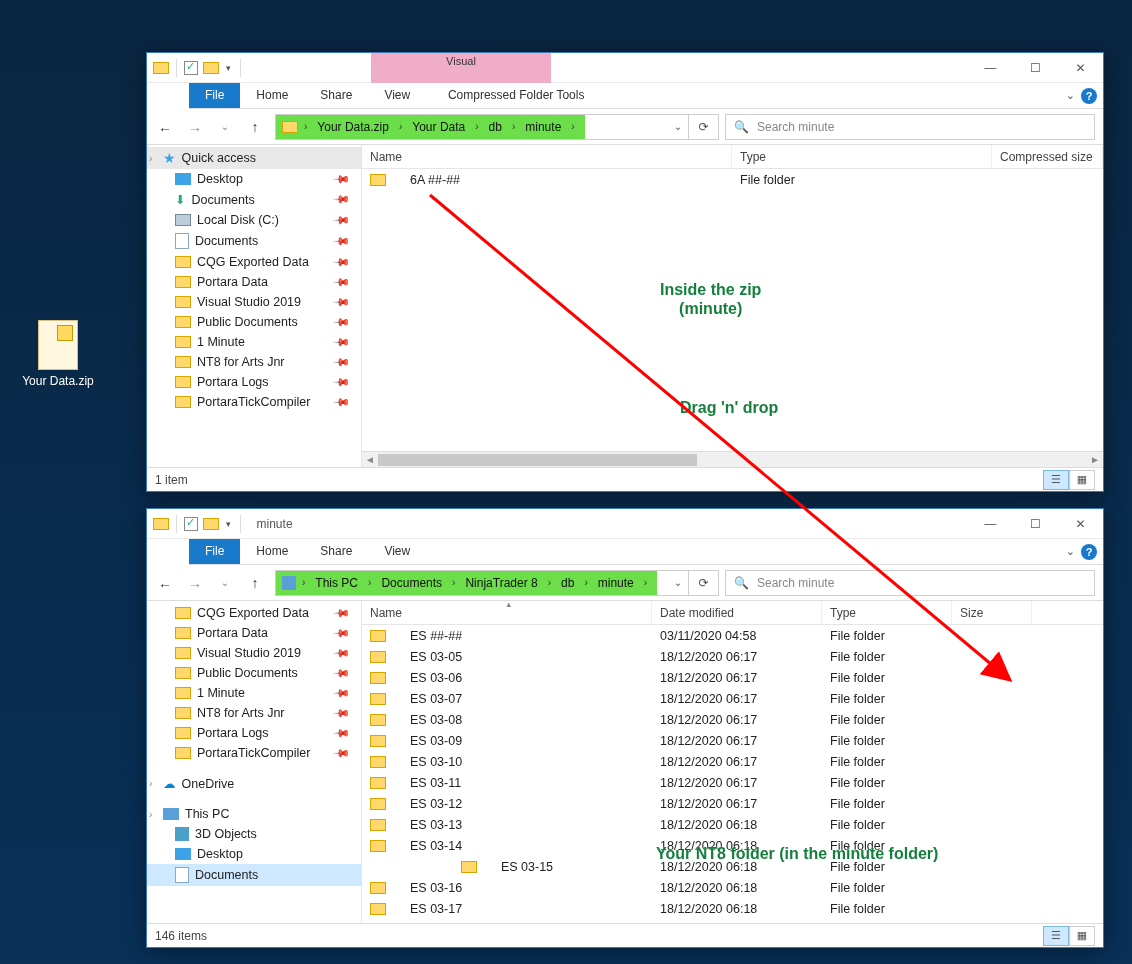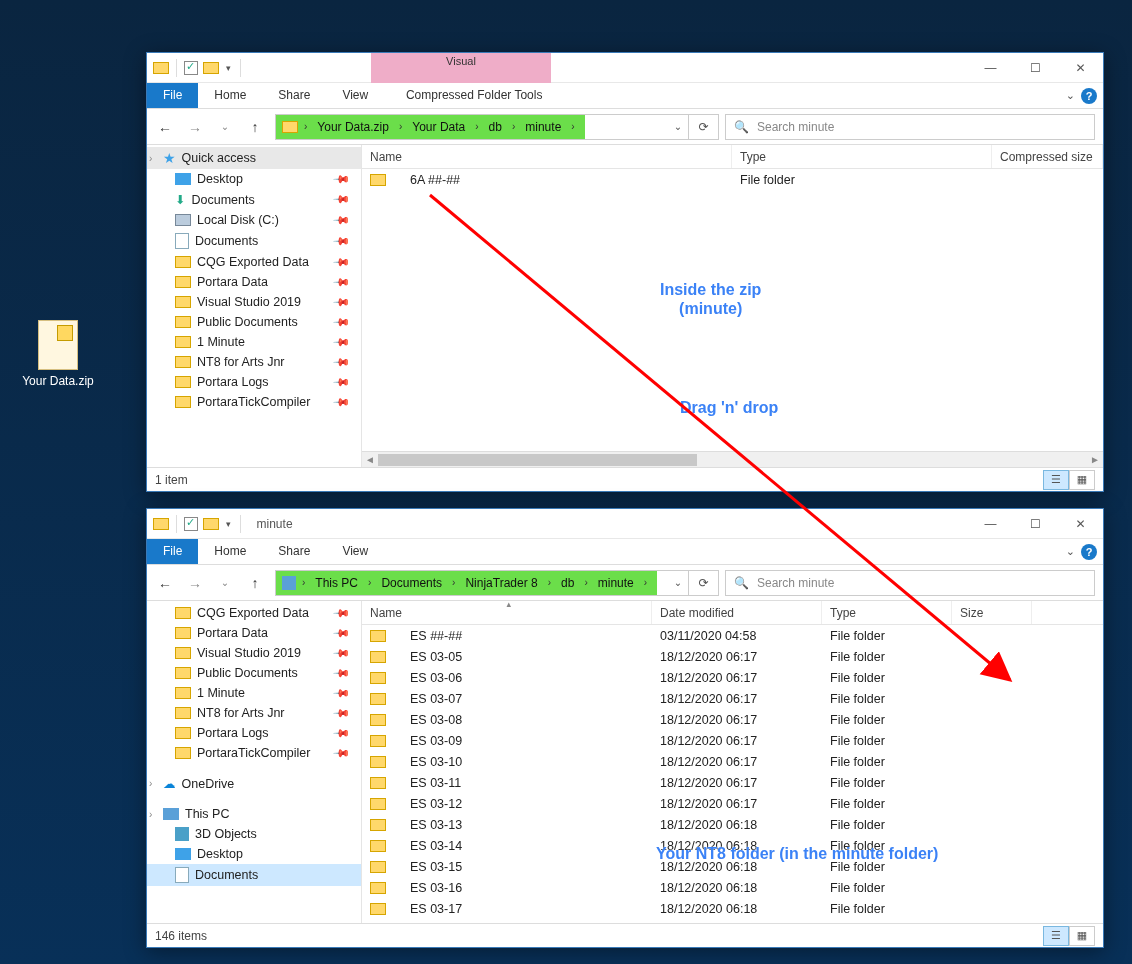--- a/index.html
+++ b/index.html
@@ -88,20 +88,21 @@
     width: 180px;
   }
   .context-tab .ct-top { font-size:11px; padding-top:2px; color:#333; }
   .ribbon {
     height: 26px;
     display:flex;
     align-items:stretch;
     border-bottom:1px solid #ddd;
     background:#fff;
     position:relative;
+    margin-left:42px;
   }
   .rtab { padding: 5px 16px; font-size:12px; color:#333; }
   .rtab.file { background:#1979ca; color:#fff; }
   .ribbon .ribend { margin-left:auto; display:flex; align-items:center; gap:6px; padding-right:6px; color:#555; }
   .help-icon { width:16px;height:16px;border-radius:50%;background:#1979ca;color:#fff;display:flex;align-items:center;justify-content:center;font-size:11px;font-weight:bold;}
   .navbar {
     height: 36px;
     display:flex;
     align-items:center;
     border-bottom:1px solid #ddd;
@@ -211,21 +212,21 @@
   .statusbar .viewbtns { margin-left:auto; display:flex; gap:0; }
   .vbtn { width:26px; height:20px; border:1px solid #ccc; display:flex; align-items:center; justify-content:center; font-size:11px; color:#555; }
   .vbtn.active { background:#cde8ff; border-color:#7ab8e0; }
   .hscroll { height:16px; background:#f0f0f0; border-top:1px solid #ddd; position:relative; display:flex; align-items:center;}
   .hscroll .arrow { width:16px; text-align:center; color:#888; font-size:10px;}
   .hscroll .track { flex:1; height:100%; position:relative;}
   .hscroll .thumb { position:absolute; left:0; top:2px; height:12px; width:45%; background:#c8c8c8;}
   
   .anno {
     position:absolute;
-    color:#3b82f6;
+    color:#15803d;
     font-weight:bold;
     font-size:16px;
     text-align:center;
     line-height:1.2;
     pointer-events:none;
     text-shadow: 0 0 2px #fff;
   }
   svg.arrow-svg { position:absolute; pointer-events:none; overflow:visible; }
 </style>
 </head>
@@ -622,21 +623,21 @@
           <div class="filerow">
             <div class="fname" style="width:290px;">
               <span class="folder-mini"></span>
               <span>ES 03-14</span>
             </div>
             <div style="width:170px;">18/12/2020 06:18</div>
             <div style="width:130px;">File folder</div>
             <div style="width:80px;"></div>
           </div>
           <div class="filerow">
-            <div class="fname" style="width:290px;">
+            <div class="fname" style="width:290px;justify-content:center;">
               <span class="folder-mini"></span>
               <span>ES 03-15</span>
             </div>
             <div style="width:170px;">18/12/2020 06:18</div>
             <div style="width:130px;">File folder</div>
             <div style="width:80px;"></div>
           </div>
           <div class="filerow">
             <div class="fname" style="width:290px;">
               <span class="folder-mini"></span>

